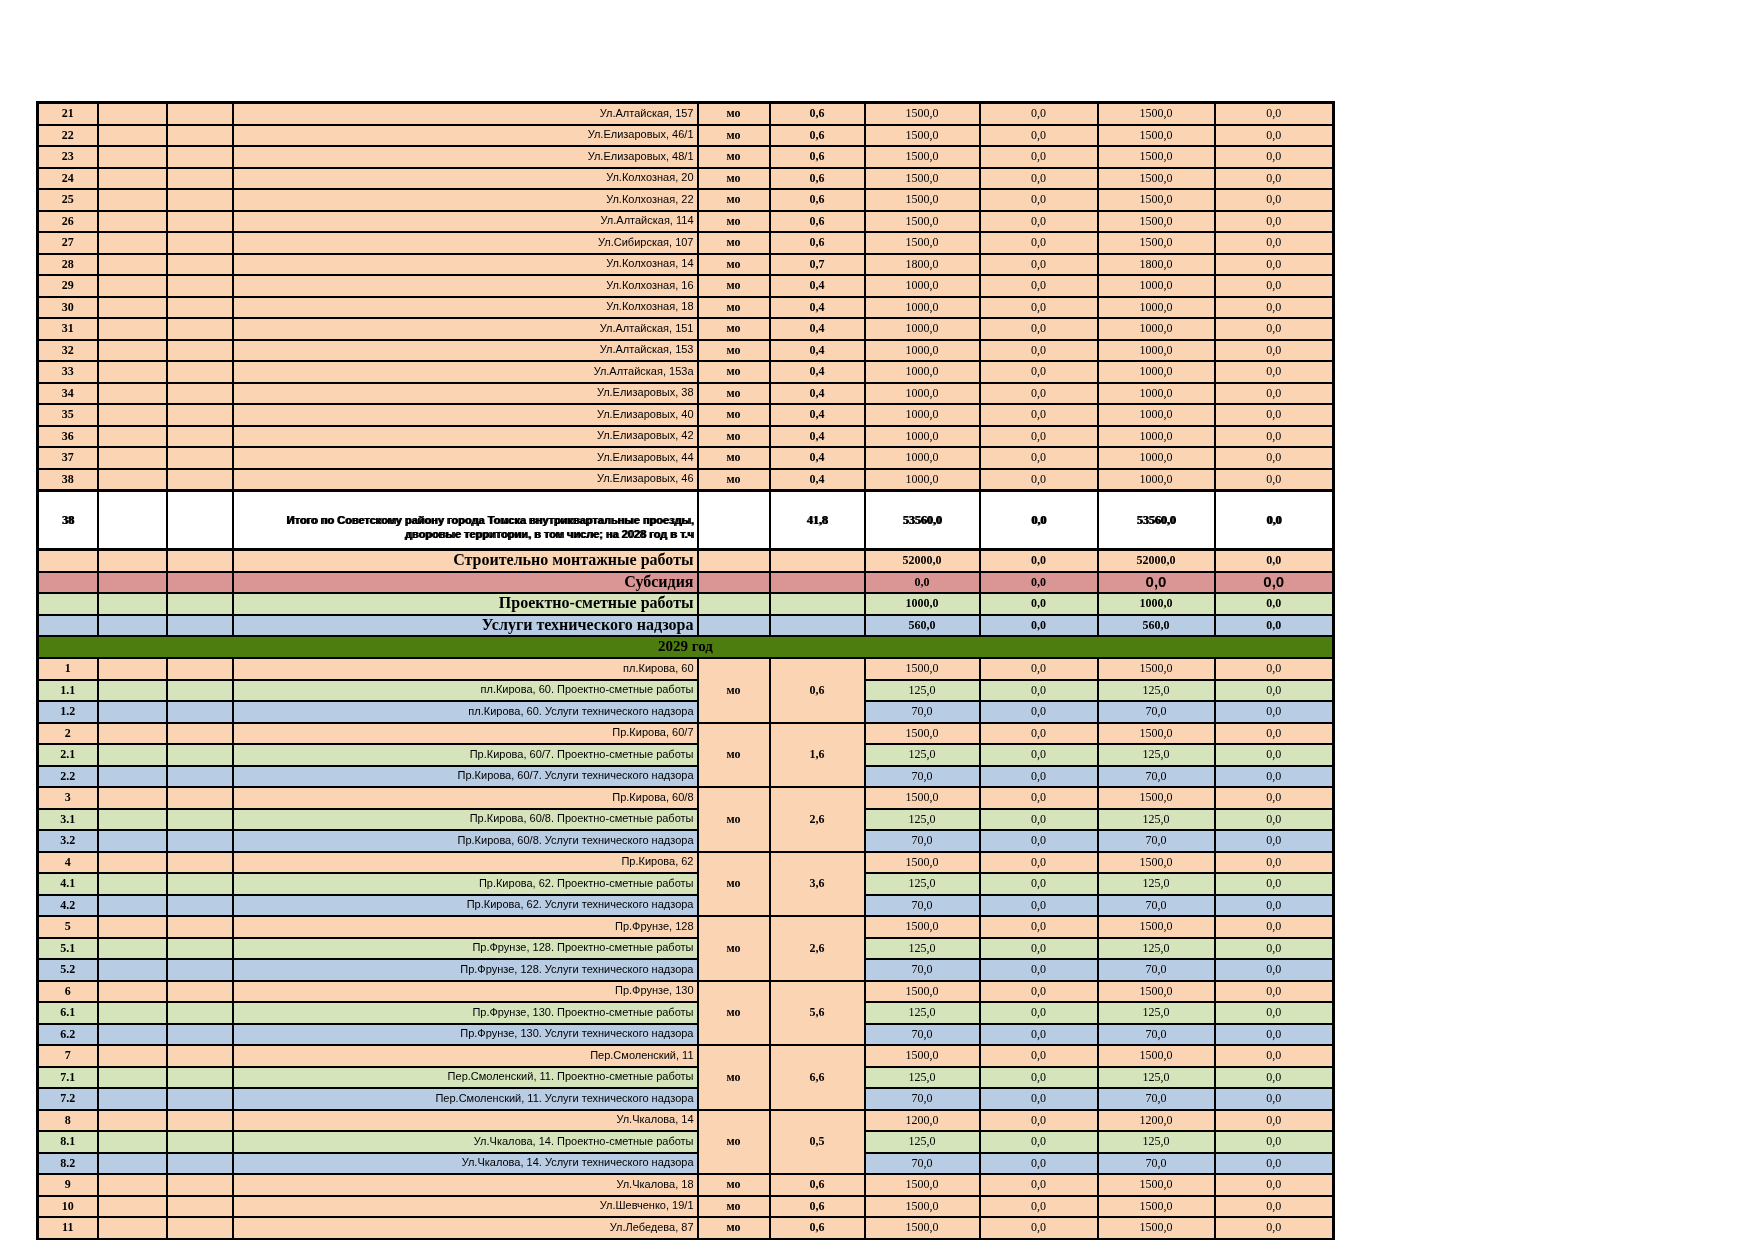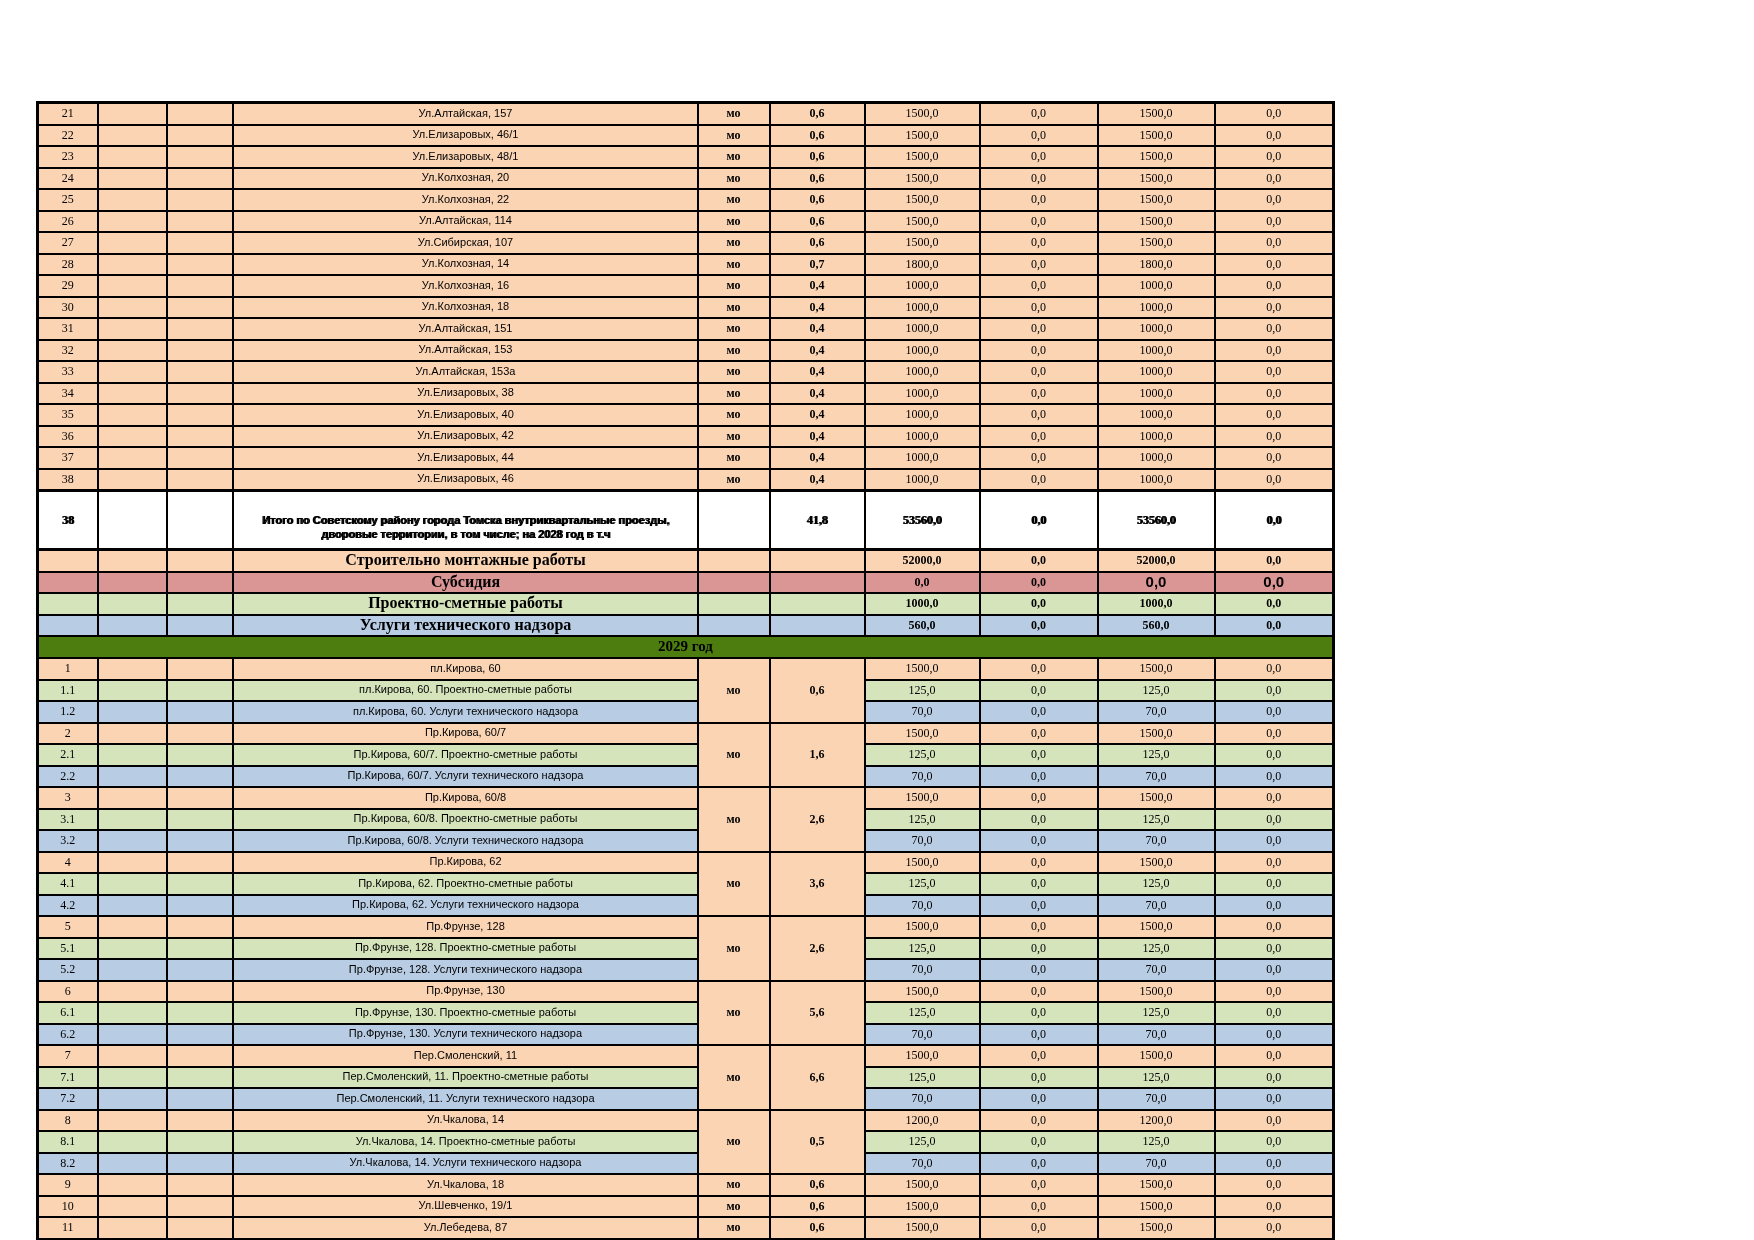--- a/index.html
+++ b/index.html
@@ -2,22 +2,22 @@
 <html><head>
 <meta charset="utf-8">
 <style>
   html,body{margin:0;padding:0;background:#fff;}
   .page{position:relative;width:1754px;height:1240px;background:#ffffff;overflow:hidden;
         font-family:"Liberation Serif", serif;color:#000;}
   table.budget{position:absolute;left:36px;top:101px;border-collapse:collapse;table-layout:fixed;
         width:1296px;border:3px solid #000;}
   td{border:2px solid #000;height:19.5px;padding:0;vertical-align:middle;overflow:hidden;
      font-size:12px;line-height:1.05;text-align:center;white-space:nowrap;}
-  td.c-addr{text-align:center;padding:0 3px 0 4px;font-family:"Liberation Sans", sans-serif;font-size:11px;}
-  td.c-num{font-weight:normal;}
+  td.c-addr{text-align:right;padding:0 3px 0 4px;font-family:"Liberation Sans", sans-serif;font-size:11px;}
+  td.c-num{font-weight:bold;}
   td.c-mo,td.c-vol{font-weight:bold;}
   td.c-val{font-family:"Liberation Serif", serif;}
   tr.breakdown td{font-weight:bold;}
   tr.breakdown td.c-addr{font-family:"Liberation Serif", serif;font-size:16px;font-weight:bold;}
   td.big00{font-family:"Liberation Sans", sans-serif;font-size:15px;font-weight:bold;}
   tr.total-row td{height:40px;border-top:3px solid #000;border-bottom:3px solid #000;background:#fff;
       font-weight:bold;}
   tr.total-row td.c-addr{font-size:11px;white-space:normal;line-height:1.25;padding-top:16px;}
   .dbl{text-shadow:1.1px 0 0 #000;}
   tr.year-row td{background:#4d7c0f;font-weight:bold;font-size:15px;height:20px;}

